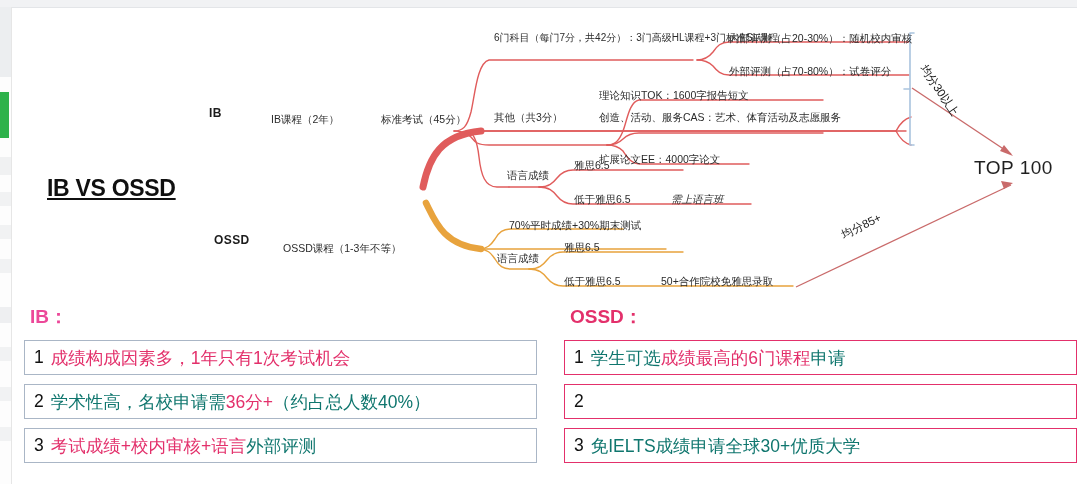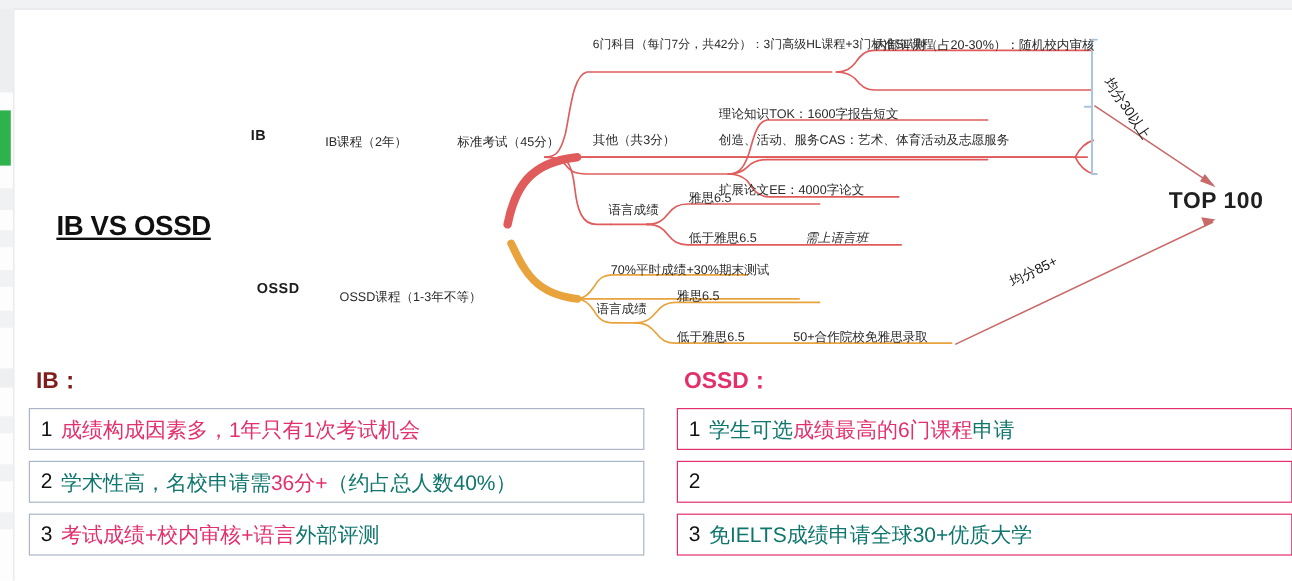--- a/index.html
+++ b/index.html
@@ -21,30 +21,30 @@
   
   .map{position:absolute;left:11px;top:7px;width:1066px;height:290px;}
   .map svg{position:absolute;left:0;top:0;}
 
   .lbl{position:absolute;font-family:"Liberation Sans","DejaVu Sans",sans-serif;
        color:#2b2b2b;white-space:pre;line-height:1.35;}
   .lbl.sm{font-size:10px;}
   .lbl.sm2{font-size:10.5px;}
   .node-main{position:absolute;font-size:23px;font-weight:bold;color:#101010;letter-spacing:-.3px;}
   .node-b{position:absolute;font-size:12px;font-weight:bold;color:#1c1c1c;letter-spacing:.4px;}
-  .top100{position:absolute;font-size:19px;color:#1f1f1f;letter-spacing:.5px;font-weight:bold;}
+  .top100{position:absolute;font-size:19px;color:#1f1f1f;letter-spacing:.5px;}
   .rot{position:absolute;font-size:11.5px;color:#151515;white-space:nowrap;transform-origin:0 0;}
 
   
   .panels{position:absolute;left:11px;top:300px;width:1066px;height:184px;}
   .col{position:absolute;top:0;width:513px;}
   .col.left{left:13px;}
   .col.right{left:553px;}
   .col-head{font-size:19px;font-weight:bold;margin:4px 0 10px 6px;}
-  .col.left .col-head{color:#7f1d1d;}
+  .col.left .col-head{color:#ec4899;}
   .col.right .col-head{color:#e3306b;}
   .row{height:35px;margin-bottom:9px;display:flex;align-items:center;
        padding:0 9px;box-sizing:border-box;font-size:17.5px;white-space:nowrap;}
   .col.left .row{border:1px solid #aab6c6;}
   .col.right .row{border:1px solid #e3306b;}
   .row .num{margin-right:7px;color:#111;}
   .t-dark{color:#0f766e;}
   .t-pink{color:#e3306b;}
 </style>
 </head>
@@ -131,20 +131,21 @@
     </svg>
 
     <div class="node-main" style="left:36px;top:168px;text-decoration:underline;">IB VS OSSD</div>
 
     <div class="node-b" style="left:198px;top:99px;">IB</div>
     <div class="lbl sm2" style="left:260px;top:105px;">IB课程（2年）</div>
     <div class="lbl sm2" style="left:370px;top:105px;">标准考试（45分）</div>
 
     <div class="lbl sm" style="left:483px;top:24px;width:210px;">6门科目（每门7分，共42分）：3门高级HL课程+3门标准SL课程</div>
     <div class="lbl sm2" style="left:718px;top:24px;">内部评测（占20-30%）：随机校内审核</div>
+    <div class="lbl sm2" style="left:718px;top:57px;">外部评测（占70-80%）：试卷评分</div>
 
     <div class="lbl sm2" style="left:483px;top:103px;">其他（共3分）</div>
     <div class="lbl sm2" style="left:588px;top:81px;">理论知识TOK：1600字报告短文</div>
     <div class="lbl sm2" style="left:588px;top:103px;width:216px;">创造、活动、服务CAS：艺术、体育活动及志愿服务</div>
     <div class="lbl sm2" style="left:588px;top:145px;">扩展论文EE：4000字论文</div>
 
     <div class="lbl sm2" style="left:496px;top:161px;">语言成绩</div>
     <div class="lbl sm2" style="left:563px;top:151px;">雅思6.5</div>
     <div class="lbl sm2" style="left:563px;top:185px;">低于雅思6.5</div>
     <div class="lbl sm2" style="left:660px;top:185px;font-style:italic;">需上语言班</div>

